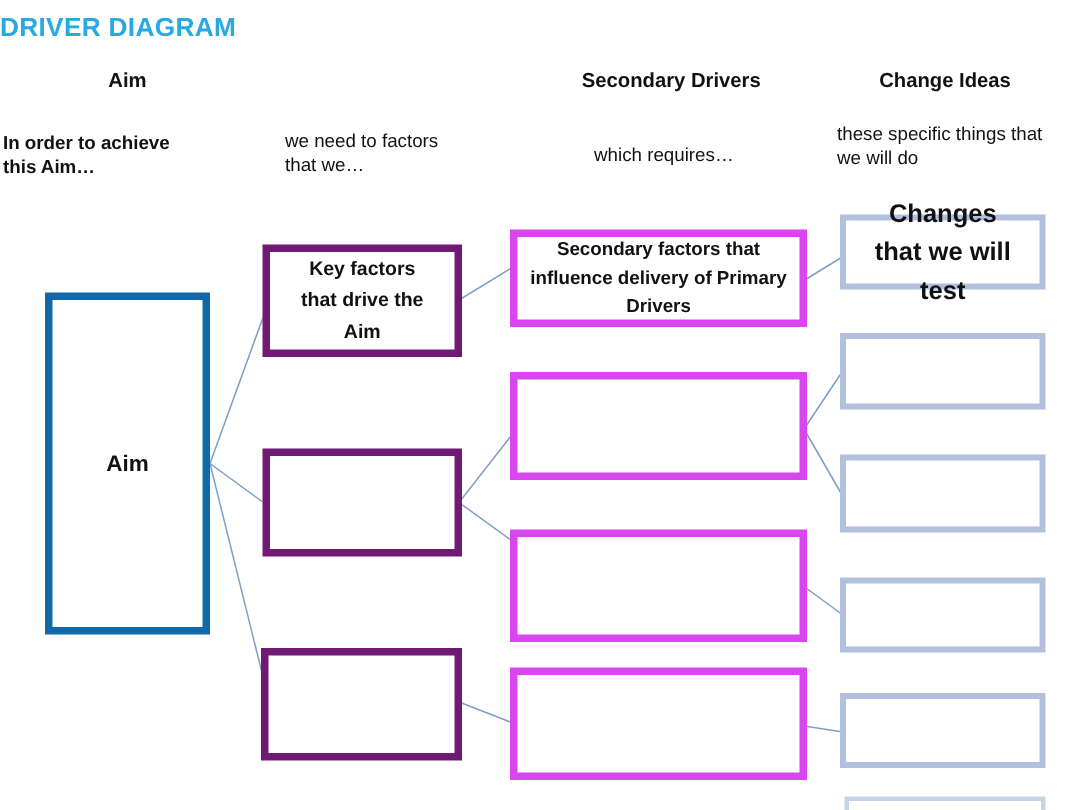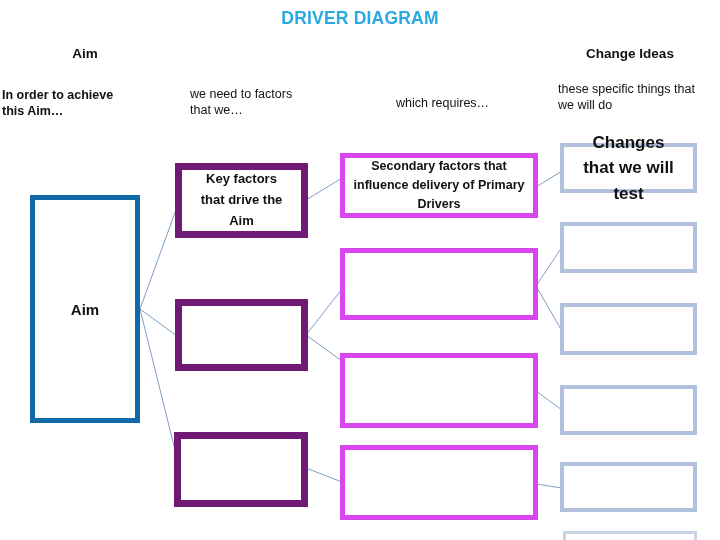--- a/index.html
+++ b/index.html
@@ -1,31 +1,31 @@
 <!DOCTYPE html>
 <html><head>
 <meta charset="utf-8">
 <style>
   html,body{margin:0;padding:0;background:#fff;}
   .canvas{
     position:relative;width:720px;height:540px;background:#ffffff;
     font-family:"Liberation Sans",sans-serif;color:#111;overflow:hidden;
   }
   .title{
-    position:absolute;top:8px;left:0;width:100%;text-align:center;
+    position:absolute;top:8px;left:0;width:100%;
     font-size:17.5px;font-weight:bold;color:#29A9E1;letter-spacing:.2px;
   }
   .col-header{position:absolute;font-weight:bold;font-size:13.5px;text-align:center;color:#111;}
   .col-sub{position:absolute;font-size:12.5px;line-height:1.28;color:#111;}
   .box{
     position:absolute;box-sizing:border-box;background:#fff;
     display:flex;align-items:center;justify-content:center;text-align:center;
   }
   .box.aim{border:5px solid #1269A9;font-weight:bold;font-size:15px;}
-  .box.primary{border:7px solid #701a75;font-weight:bold;font-size:13px;line-height:1.6;padding:0 13px;}
+  .box.primary{border:5px solid #701a75;font-weight:bold;font-size:13px;line-height:1.6;padding:0 13px;}
   .box.secondary{border:5px solid #d946ef;font-weight:bold;font-size:12.5px;line-height:1.5;padding:0 8px;}
   .box.change{border:4px solid #B1C1DD;font-weight:bold;font-size:17px;line-height:1.5;padding:0 17px;}
   .box.change-partial{border:3px solid #C9D3E6;}
   svg.connector-layer{position:absolute;top:0;left:0;pointer-events:none;}
 </style>
 </head>
 <body>
 
 <div class="canvas">
 
@@ -40,20 +40,21 @@
       <line x1="536" y1="187" x2="562" y2="171" stroke="#7E9EC5" stroke-width="1"></line>
       <line x1="536" y1="286" x2="562" y2="247" stroke="#7E9EC5" stroke-width="1"></line>
       <line x1="536" y1="286" x2="562" y2="331" stroke="#7E9EC5" stroke-width="1"></line>
       <line x1="536" y1="391" x2="562" y2="410" stroke="#7E9EC5" stroke-width="1"></line>
       <line x1="536" y1="484" x2="562" y2="488" stroke="#7E9EC5" stroke-width="1"></line>
     </svg>
 
   <div class="title">DRIVER DIAGRAM</div>
 
   <div class="col-header" style="left:25px;top:46px;width:120px;">Aim</div>
+  <div class="col-header" style="left:360px;top:46px;width:175px;">Secondary Drivers</div>
   <div class="col-header" style="left:555px;top:46px;width:150px;">Change Ideas</div>
 
   <div class="col-sub" style="left:2px;top:87px;width:130px;font-weight:bold;">In order to achieve this Aim…</div>
   <div class="col-sub" style="left:190px;top:86px;width:125px;">we need to factors that we…</div>
   <div class="col-sub" style="left:372px;top:95px;width:160px;margin-left:24px;">which requires…</div>
   <div class="col-sub" style="left:558px;top:81px;width:148px;">these specific things that we will do</div>
 
   <div class="box aim" style="left:30px;top:195px;width:110px;height:228px;">
     <span>Aim</span>
   </div>

